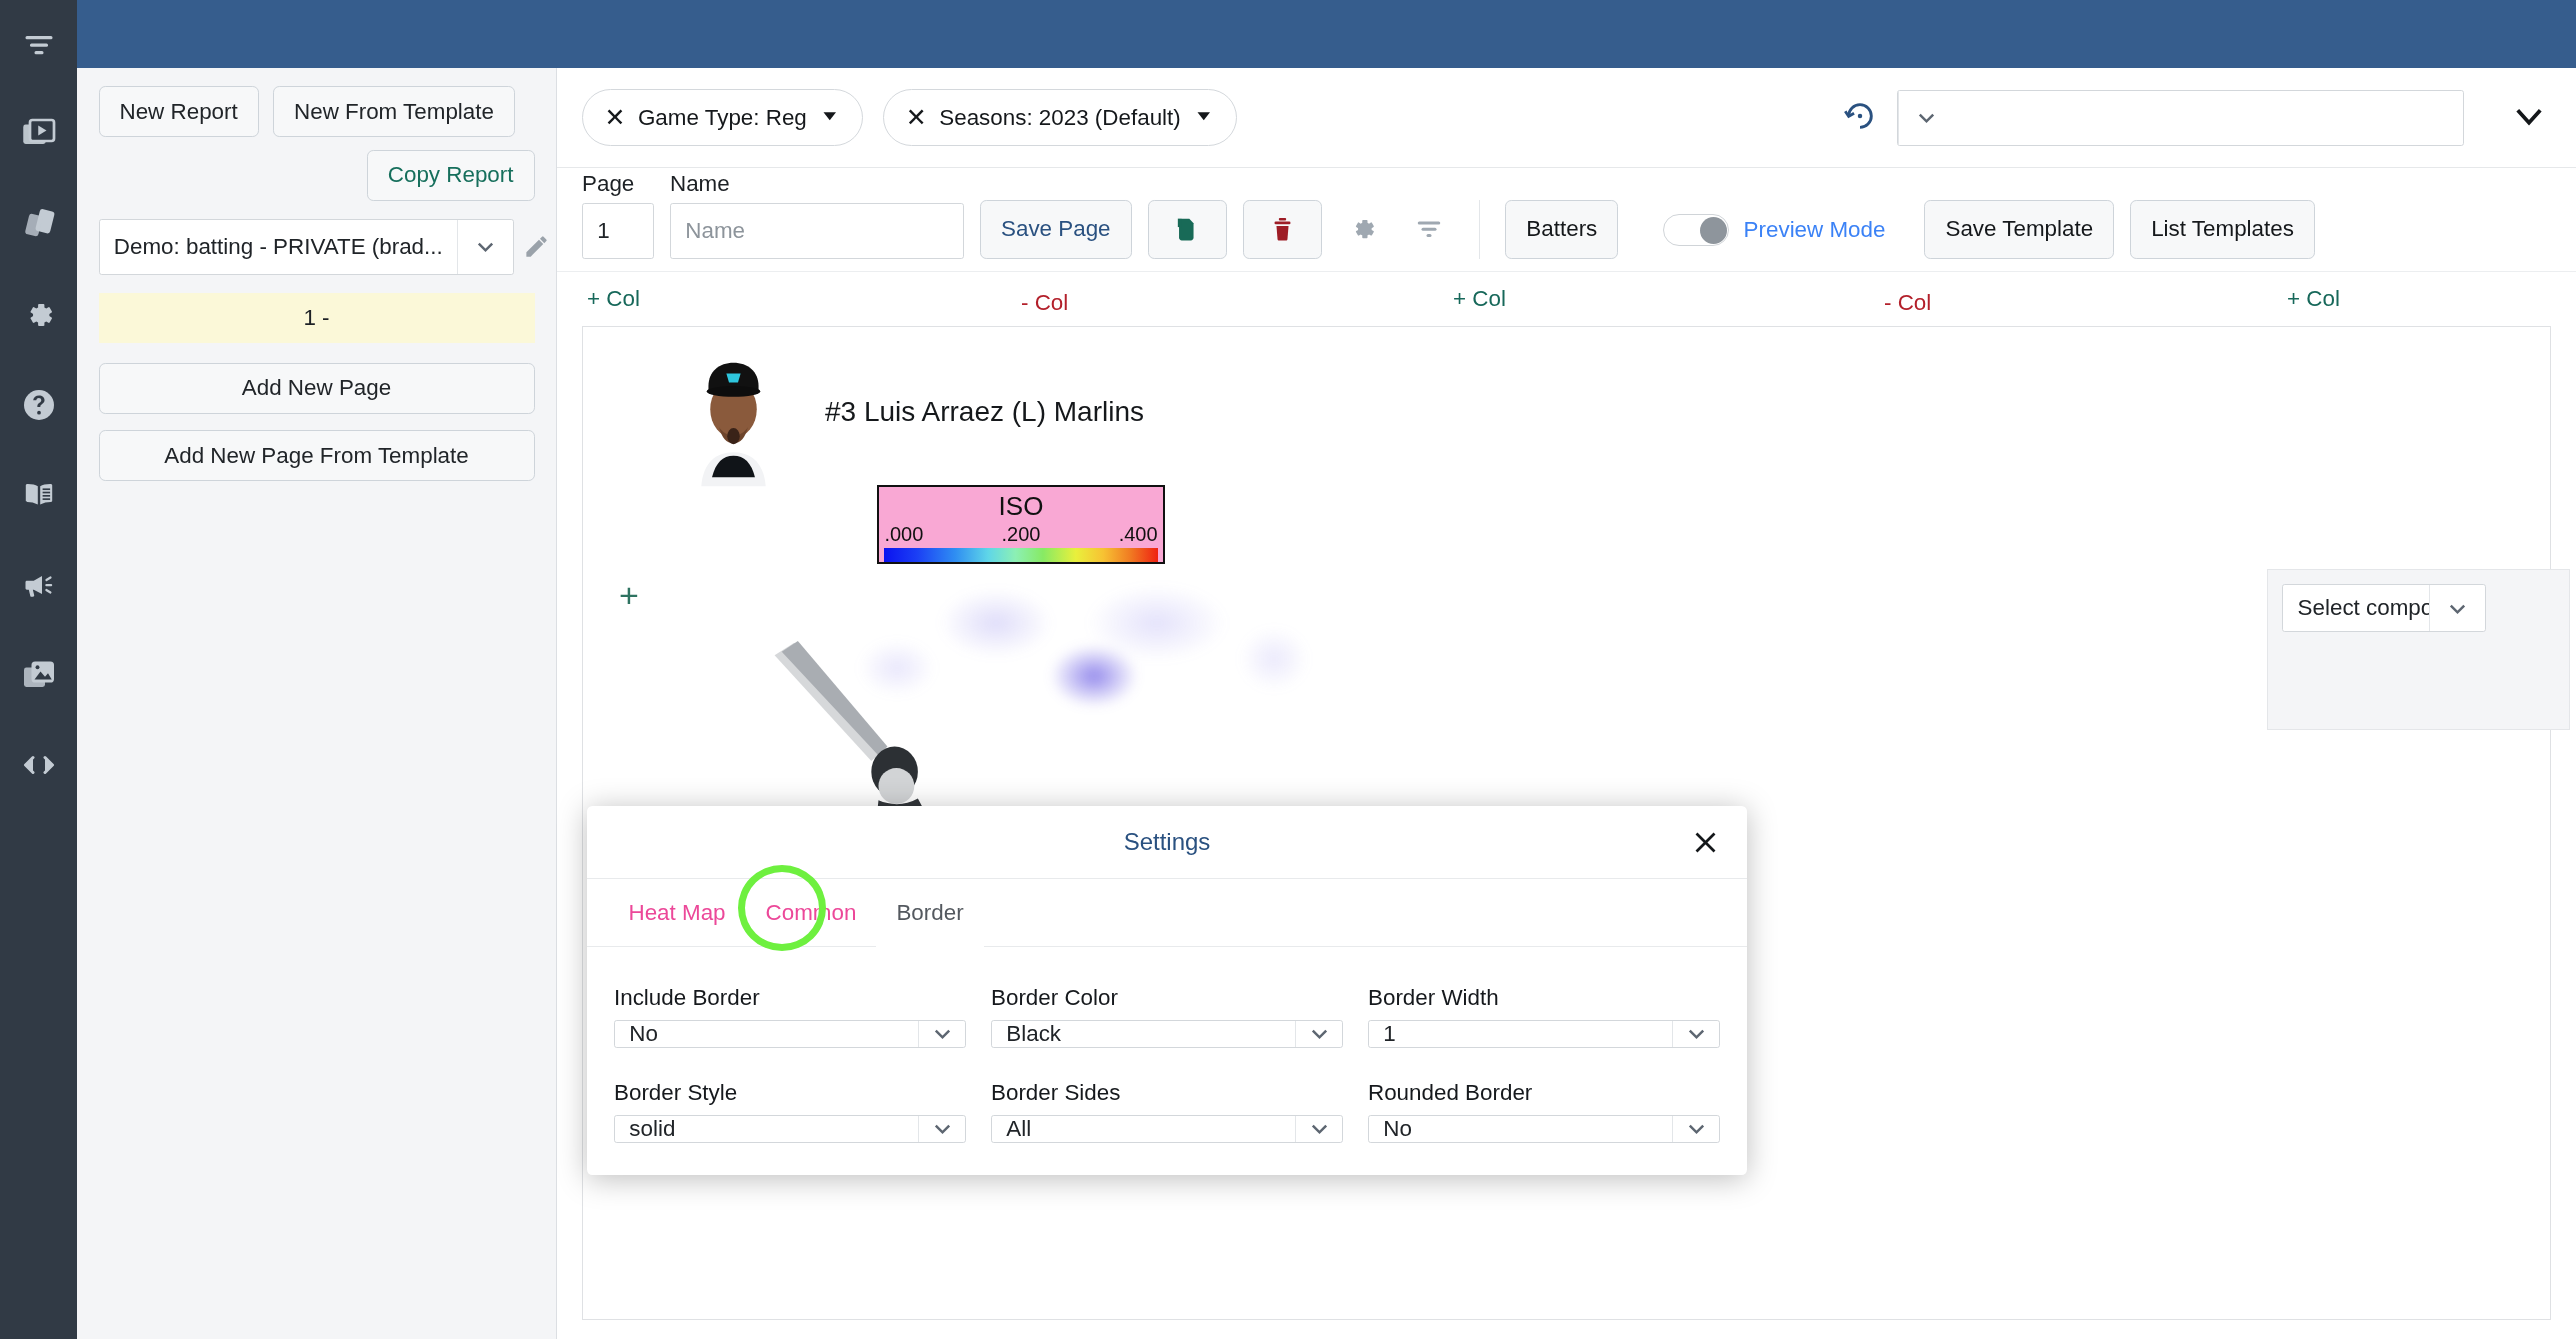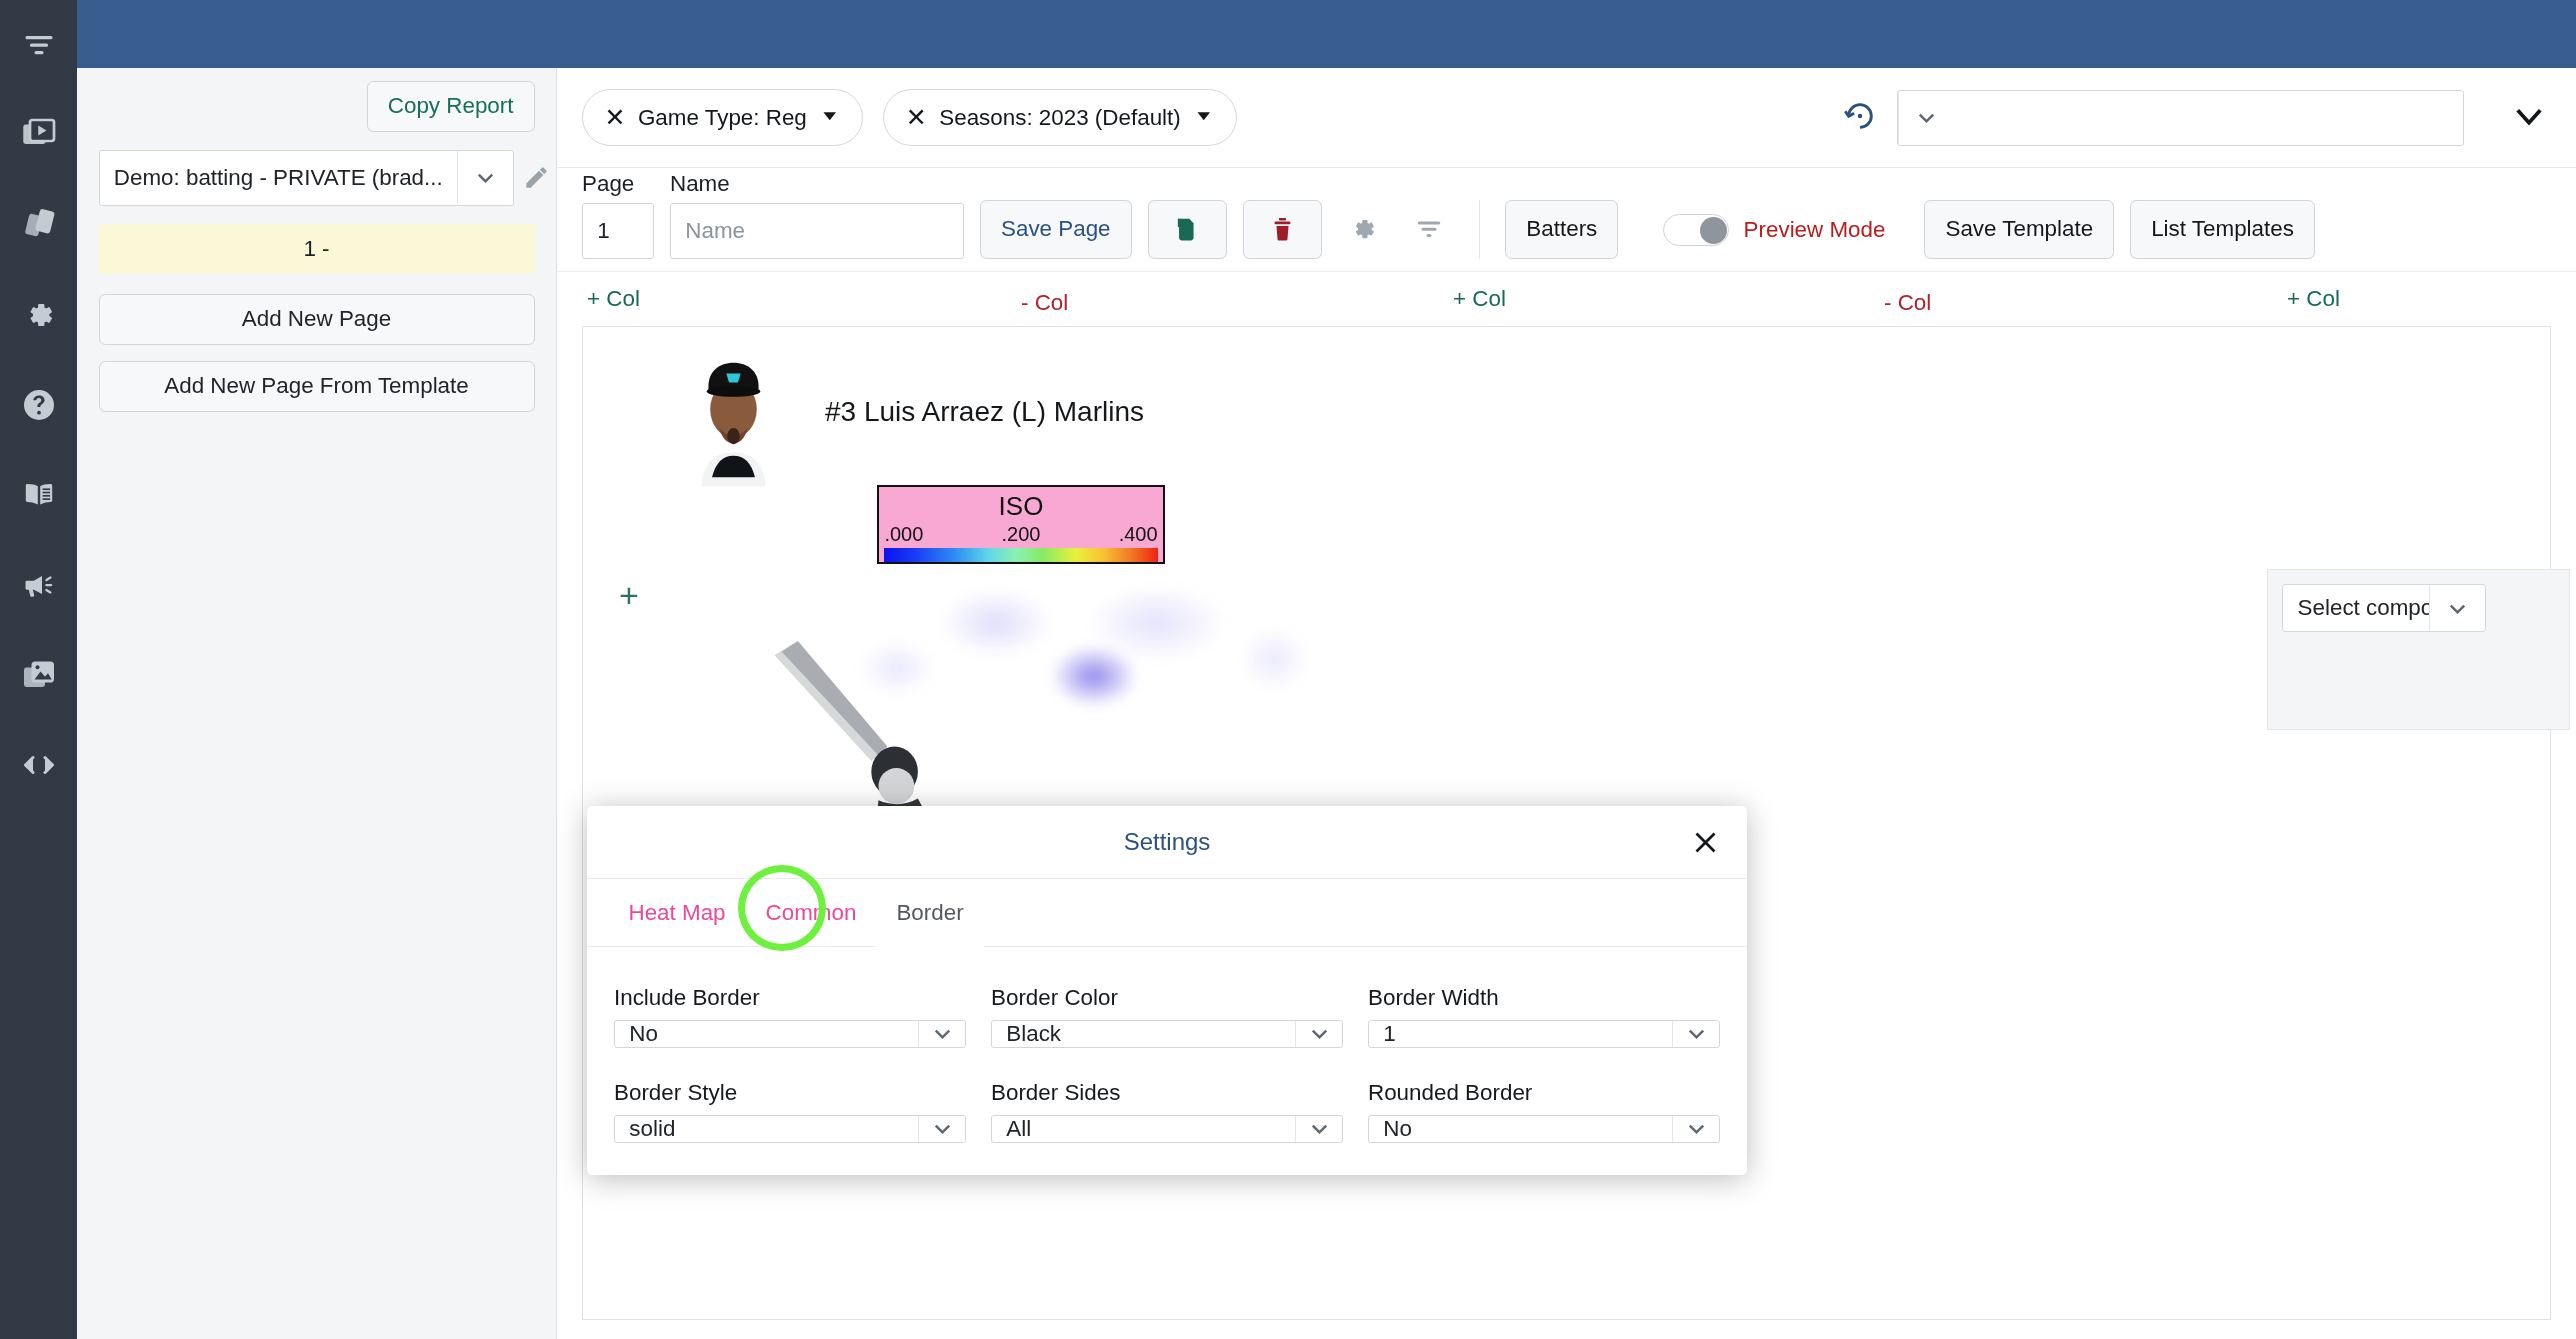--- a/index.html
+++ b/index.html
@@ -114,21 +114,21 @@
   .icon-btn { width: 79px; justify-content: center; }
   .plainicon { width: 50px; height: 59px; display: flex; align-items: center; justify-content: center; cursor: pointer; }
   .plainicon svg { width: 30px; height: 30px; fill: #9fa8b1; }
   .tb-sep { width: 1.8px; height: 59px; background: #e3e6e9; margin: 0 9px; }
   .toggle {
     width: 66px; height: 32px; border-radius: 18px; background: #fff;
     border: 0.9px solid #d0d4d8; position: relative; cursor: pointer;
   }
   .toggle .knob { position: absolute; right: 1.8px; top: 1.8px; width: 27px; height: 27px;
                   border-radius: 50%; background: #8e959c; }
-  .toggle-label { font-size: 22.4px; color: #b91c1c; margin-left: 14.3px; }
+  .toggle-label { font-size: 22.4px; color: #3b82f6; margin-left: 14.3px; }
 
   
   #colrow { position: relative; height: 54px; }
   .col-ctl { position: absolute; font-size: 22.4px; cursor: pointer; white-space: nowrap; }
   .col-add { color: #17685a; }
   .col-rem { color: #b3202b; }
 
   
   #canvas { position: relative; margin: 0 25px; border: 0.9px solid #dfe1e4; height: 994px; background: #fff; }
   .plus-col { position: absolute; left: 36px; font-size: 34px; color: #2e7361; cursor: pointer; line-height: 1; }
@@ -267,20 +267,24 @@
     <svg viewBox="0 0 24 24" stroke="#c3cbd3" stroke-width="2" fill="none" stroke-linecap="round" stroke-linejoin="round">
       <polyline points="8,7 3,12 8,17"></polyline>
       <polyline points="16,7 21,12 16,17"></polyline>
     </svg>
   </div>
 </div>
 
 <div id="banner"></div>
 
 <div id="leftpanel">
+  <div class="lp-row">
+    <button class="btn">New Report</button>
+    <button class="btn">New From Template</button>
+  </div>
   <div class="lp-copy">
     <button class="btn btn-link-green">Copy Report</button>
   </div>
 
   <div class="lp-select-row">
     <div class="select-box">
       <div class="sv">Demo: batting - PRIVATE (brad...</div>
       <div class="caret">
         <svg viewBox="0 0 24 24">
             <polyline points="5,9 12,16 19,9"></polyline>

